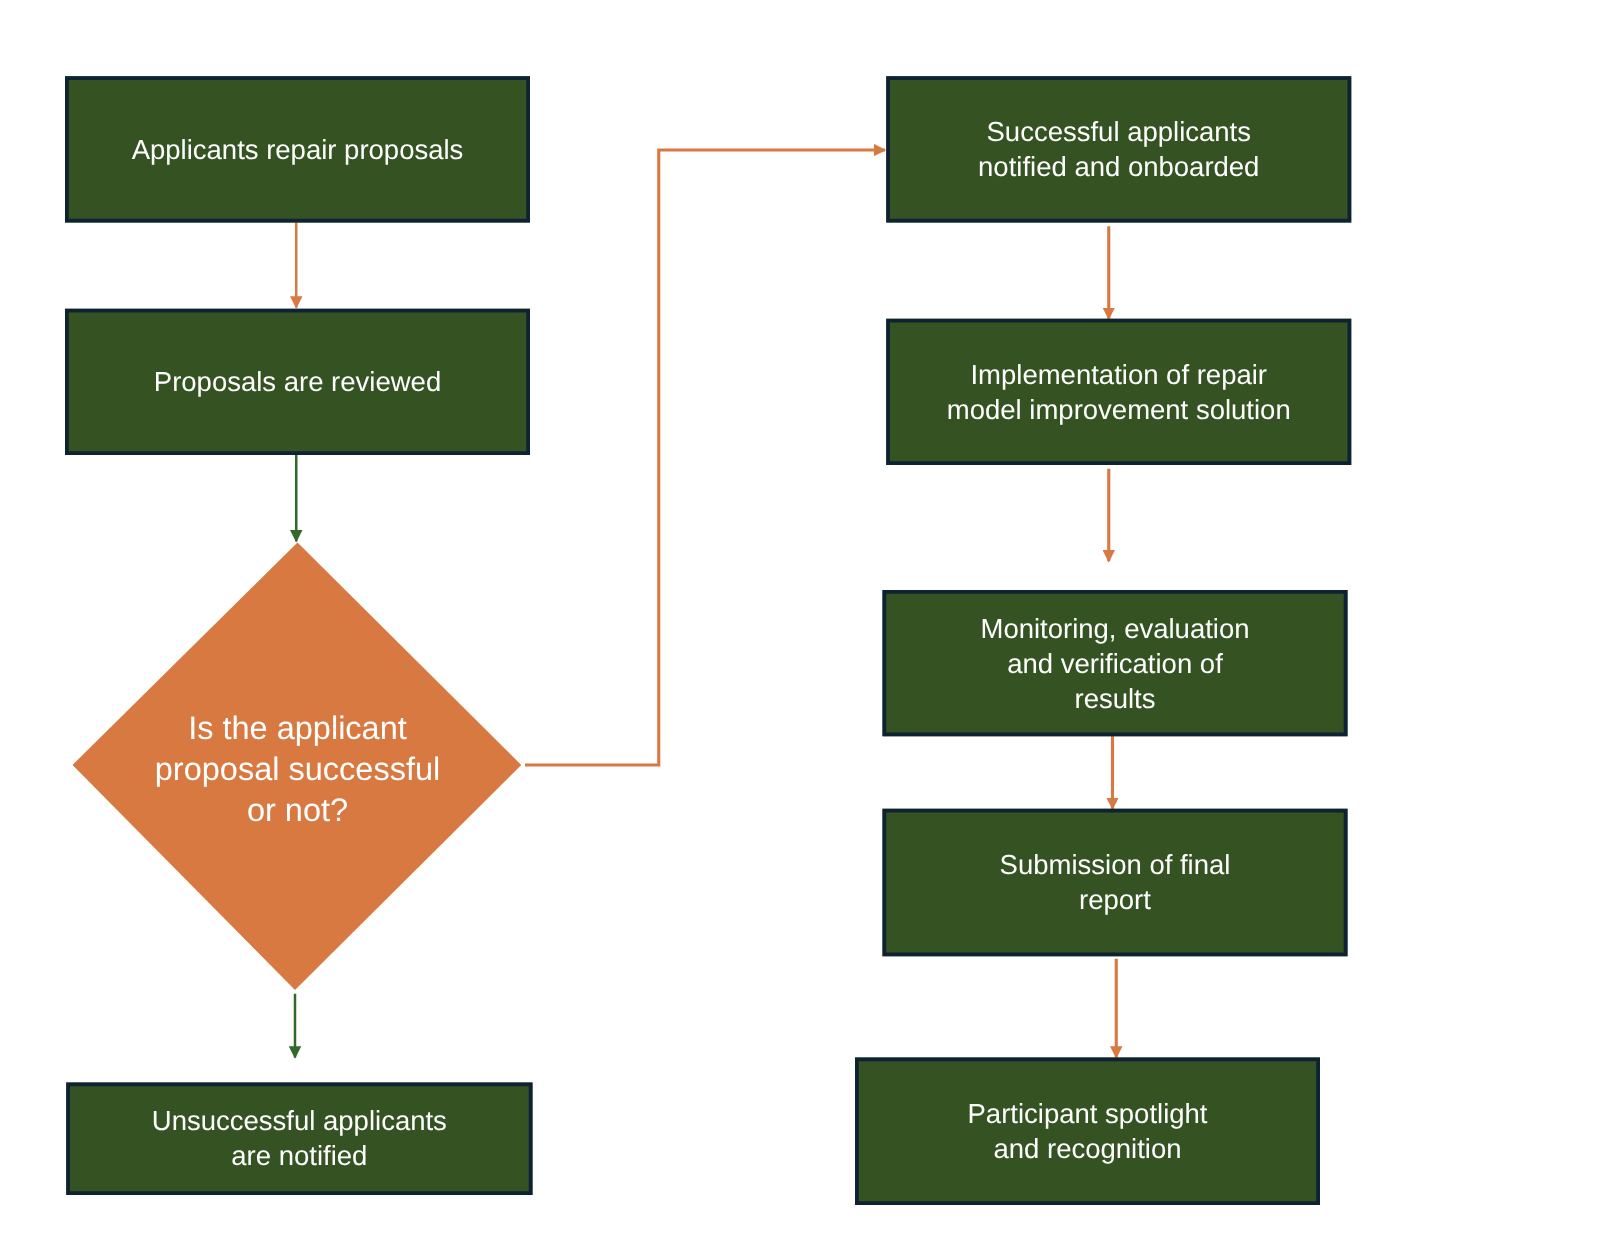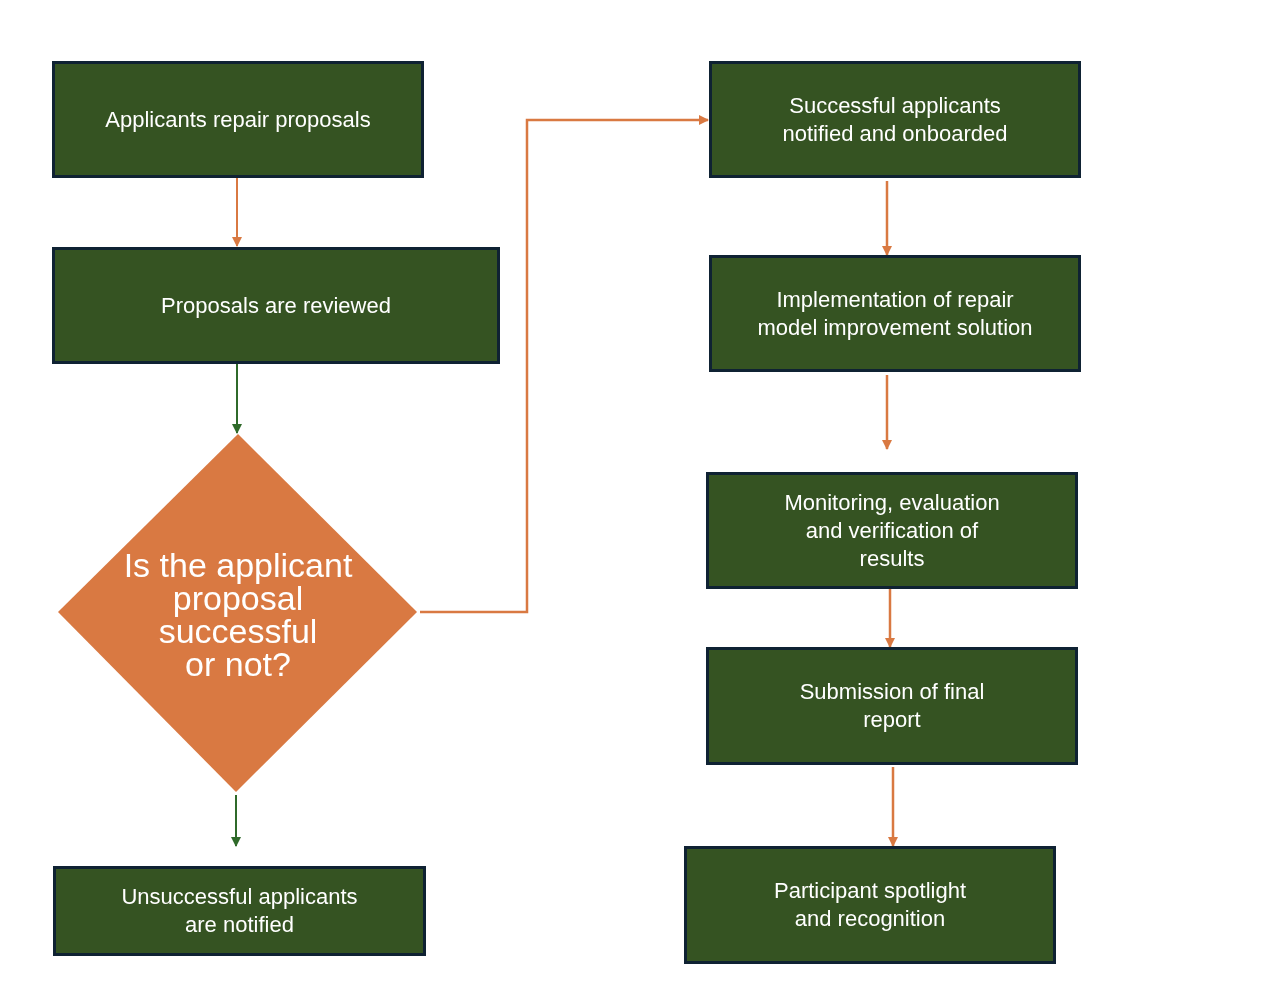--- a/index.html
+++ b/index.html
@@ -8,21 +8,21 @@
   .box {
     position: absolute; box-sizing: border-box;
     background: #355322; border: 3px solid #0f2233;
     color: #ffffff; display: flex; align-items: center; justify-content: center;
     text-align: center; font-size: 22px; line-height: 28px; padding: 0 20px;
     white-space: pre-line;
   }
   #connectors { position: absolute; left: 0; top: 0; width: 1282px; height: 994px; pointer-events: none; }
   .diamond-text {
     position: absolute; color: #ffffff; text-align: center;
-    font-size: 34px; line-height: 33px; white-space: pre-line;
+    font-size: 26px; line-height: 33px; white-space: pre-line;
     display: flex; align-items: center; justify-content: center;
   }
 </style>
 </head>
 <body>
 
 <svg id="connectors" xmlns="http://www.w3.org/2000/svg">
   <defs>
     <marker id="arrow-orange" markerWidth="10" markerHeight="10" refX="9" refY="5" orient="auto" markerUnits="userSpaceOnUse">
       <path d="M0,0 L10,5 L0,10 z" fill="#d97942"></path>
@@ -46,21 +46,21 @@
 
   <line x1="887" y1="375" x2="887" y2="449" stroke="#d97942" stroke-width="2.5" marker-end="url(#arrow-orange)"></line>
 
   <line x1="890" y1="568" x2="890" y2="647" stroke="#d97942" stroke-width="2.5" marker-end="url(#arrow-orange)"></line>
 
   <line x1="893" y1="767" x2="893" y2="846" stroke="#d97942" stroke-width="2.5" marker-end="url(#arrow-orange)"></line>
 </svg>
 
 <div class="box" style="left:52px; top:61px; width:372px; height:117px;">Applicants repair proposals</div>
 
-<div class="box" style="left:52px; top:247px; width:448px; height:117px;">Proposals are reviewed</div>
+<div class="box" style="left:52px; top:247px; width:372px; height:117px;">Proposals are reviewed</div>
 
 <div class="diamond-text" style="left:98px; top:560px; width:280px; height:110px;">Is the applicant
 proposal successful
 or not?</div>
 
 <div class="box" style="left:53px; top:846px; width:373px; height:90px;margin-top:20px;">Unsuccessful applicants
 are notified</div>
 
 <div class="box" style="left:709px; top:61px; width:372px; height:117px;">Successful applicants
 notified and onboarded</div>

